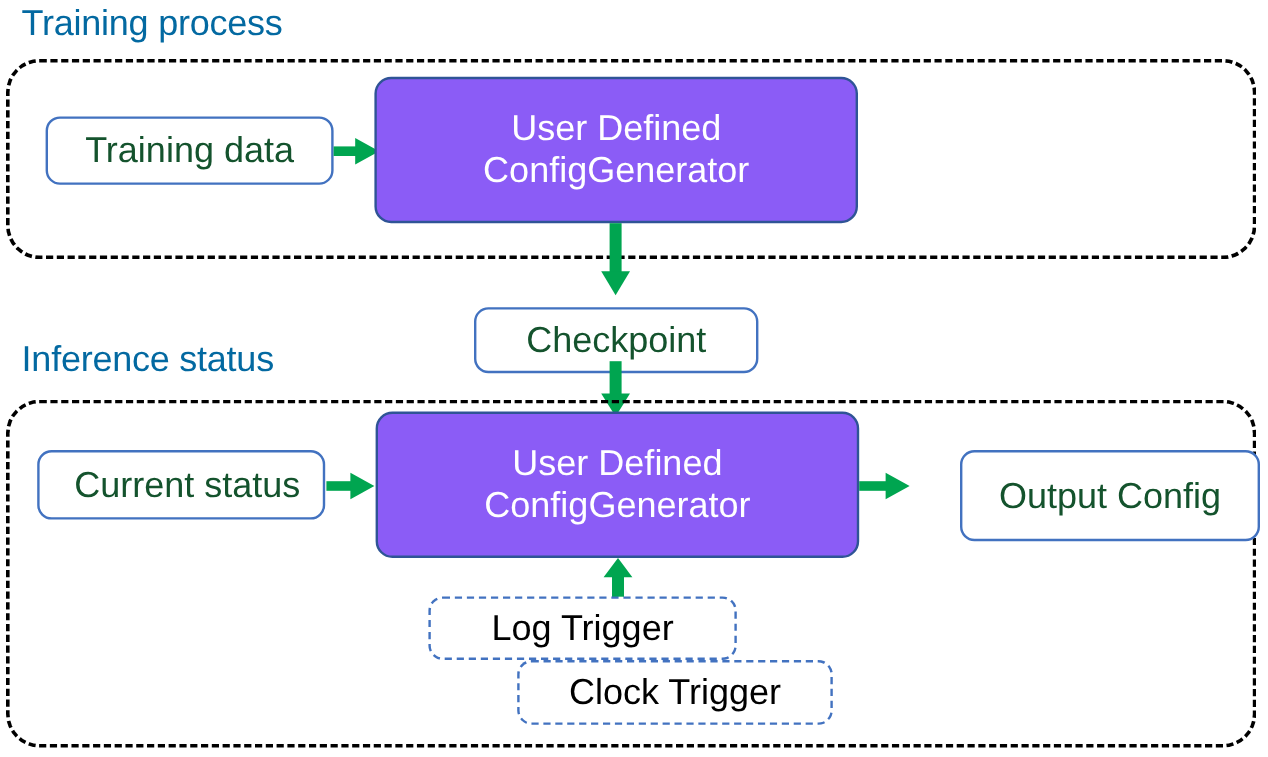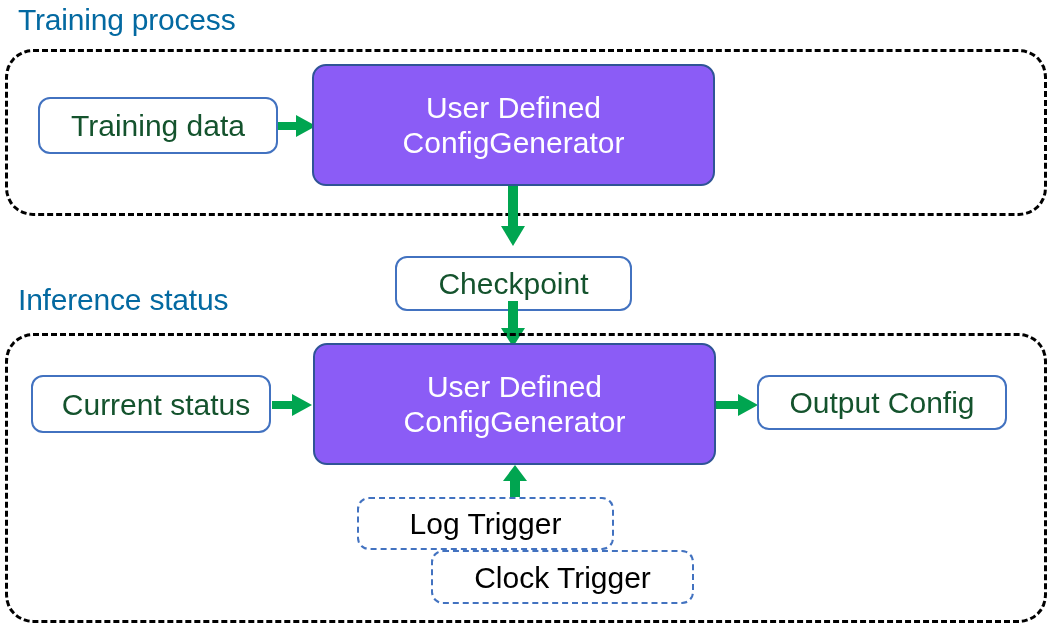--- a/index.html
+++ b/index.html
@@ -126,21 +126,21 @@
   <div class="node node-blue" style="left:313px; top:343px; width:403px; height:122px;">
     <span class="lbl">User Defined
 ConfigGenerator</span>
   </div>
 
   <svg class="arrow-svg" style="left:716px; top:387px;" width="42" height="36">
     <line x1="0" y1="18" x2="26" y2="18" stroke="#00A550" stroke-width="8"></line>
     <polygon points="22,7 42,18 22,29" fill="#00A550"></polygon>
   </svg>
 
-  <div class="node node-white" style="left:757px; top:375px; width:250px; height:55px;">
+  <div class="node node-white" style="left:800px; top:375px; width:250px; height:76px;">
     <span class="lbl">Output Config</span>
   </div>
 
   <svg class="arrow-svg" style="left:497px; top:465px;" width="36" height="36">
     <line x1="18" y1="36" x2="18" y2="10" stroke="#00A550" stroke-width="10"></line>
     <polygon points="6,16 30,16 18,0" fill="#00A550"></polygon>
   </svg>
 
   <div class="node node-dashed" style="left:431px; top:550px; width:263px; height:54px; z-index:3;">
     <span class="lbl">Clock Trigger</span>

